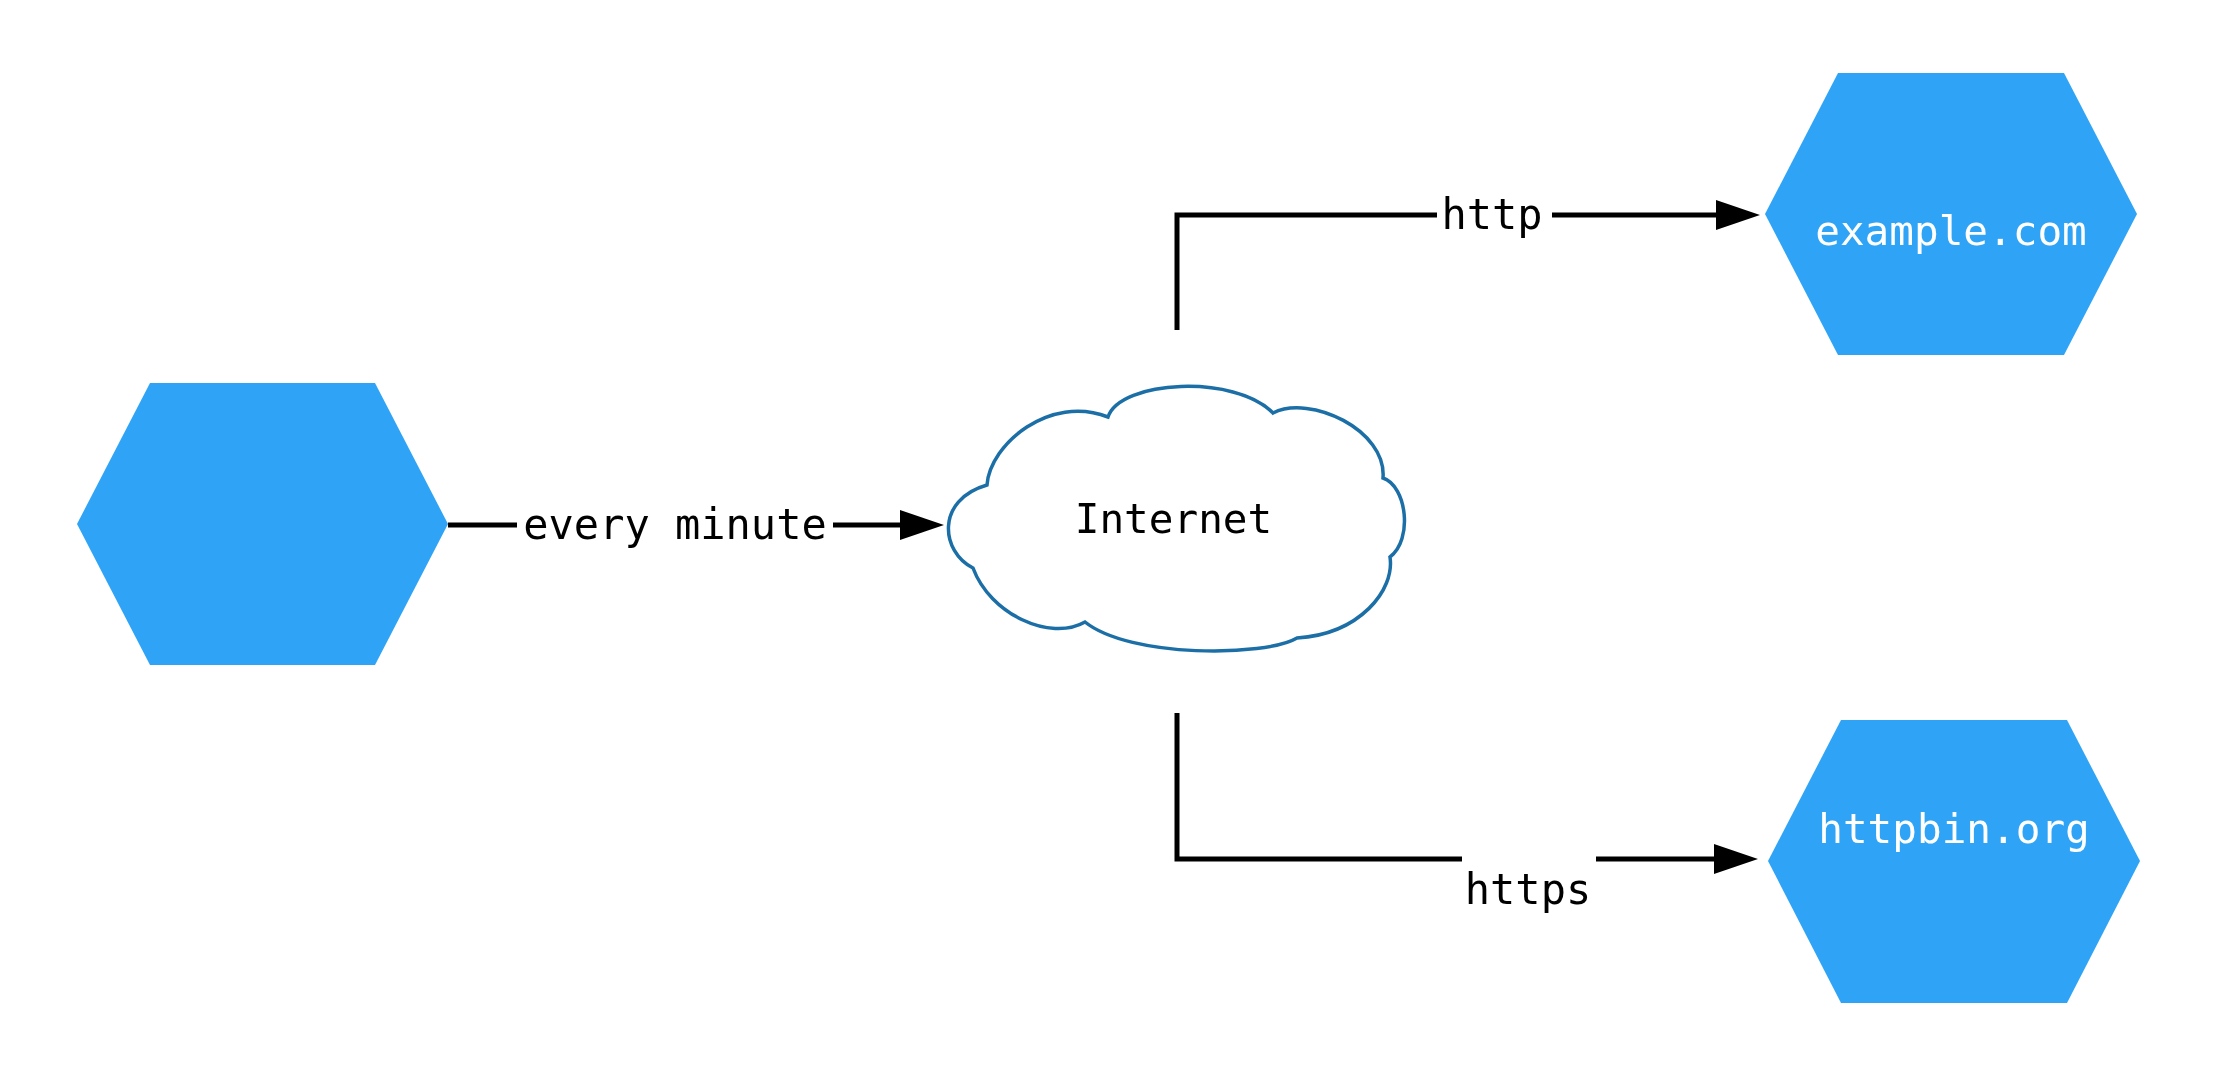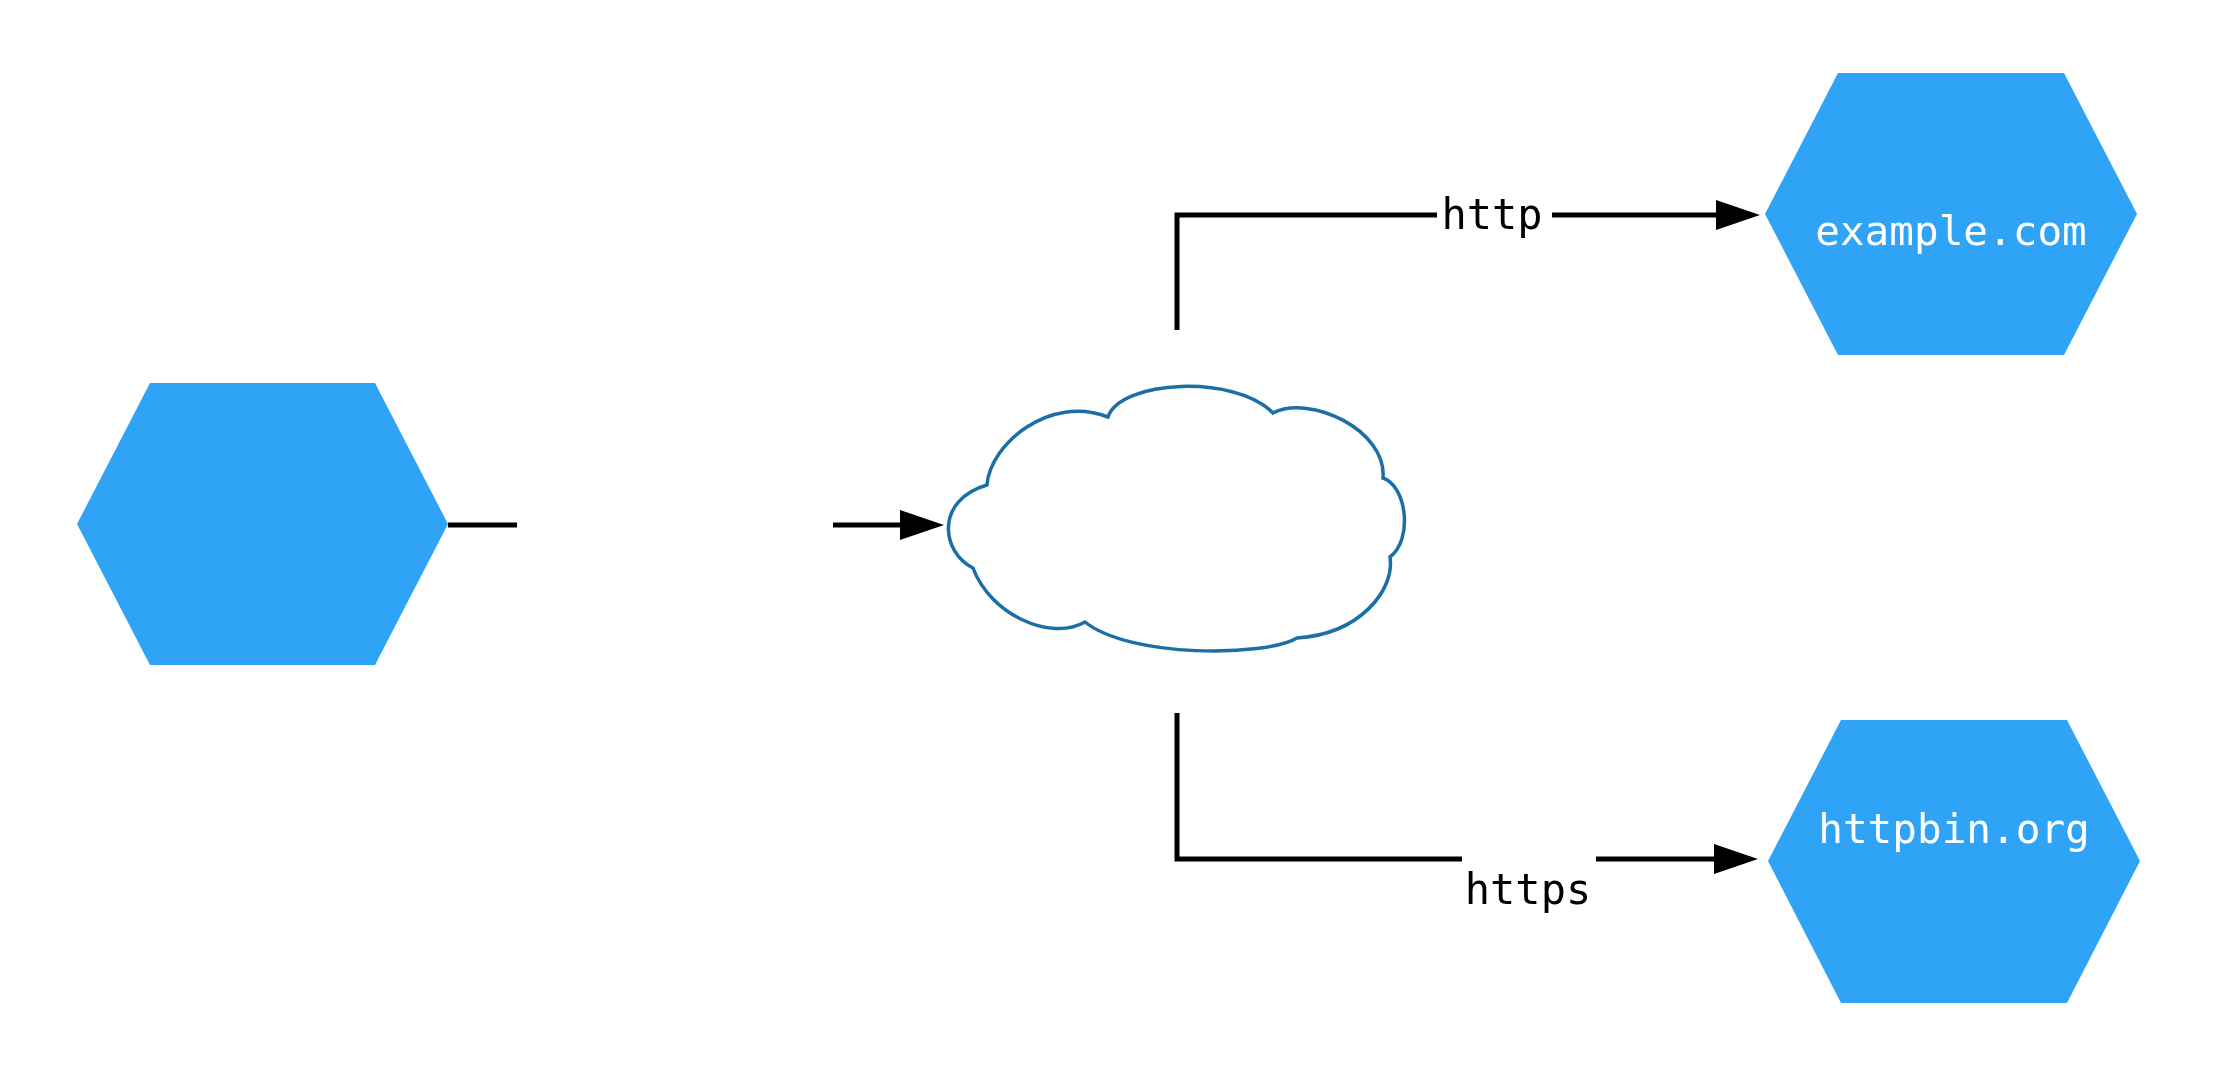--- a/index.html
+++ b/index.html
@@ -106,23 +106,25 @@
              C 115 260 55 232 38 186
              C 6 170 0 118 52 103
              Z" stroke="#1B6FA6"></path>
 
     <polygon points="1765,214 1838,73 2064,73 2137,214 2064,355 1838,355" fill="#2FA4F7"></polygon>
 
     <polygon points="1768,861 1841,720 2067,720 2140,861 2067,1003 1841,1003" fill="#2FA4F7"></polygon>
   </svg>
 
 
+  <div id="lbl-internet" class="label node-label dark">Internet</div>
 
   <div id="lbl-example" class="label node-label">example.com</div>
 
   <div id="lbl-httpbin" class="label node-label">httpbin.org</div>
 
+  <div id="lbl-every-minute" class="label edge-label">every minute</div>
 
   <div id="lbl-http" class="label edge-label">http</div>
 
   <div id="lbl-https" class="label edge-label">https</div>
 
 </div>
 
 </body></html>

